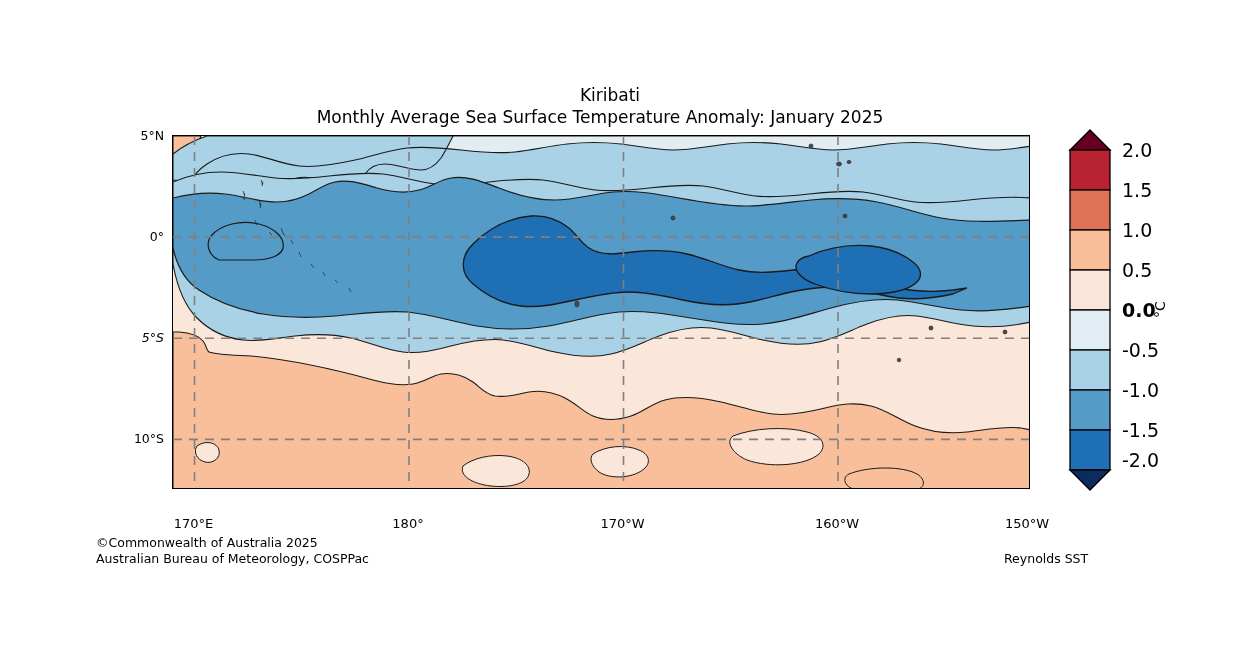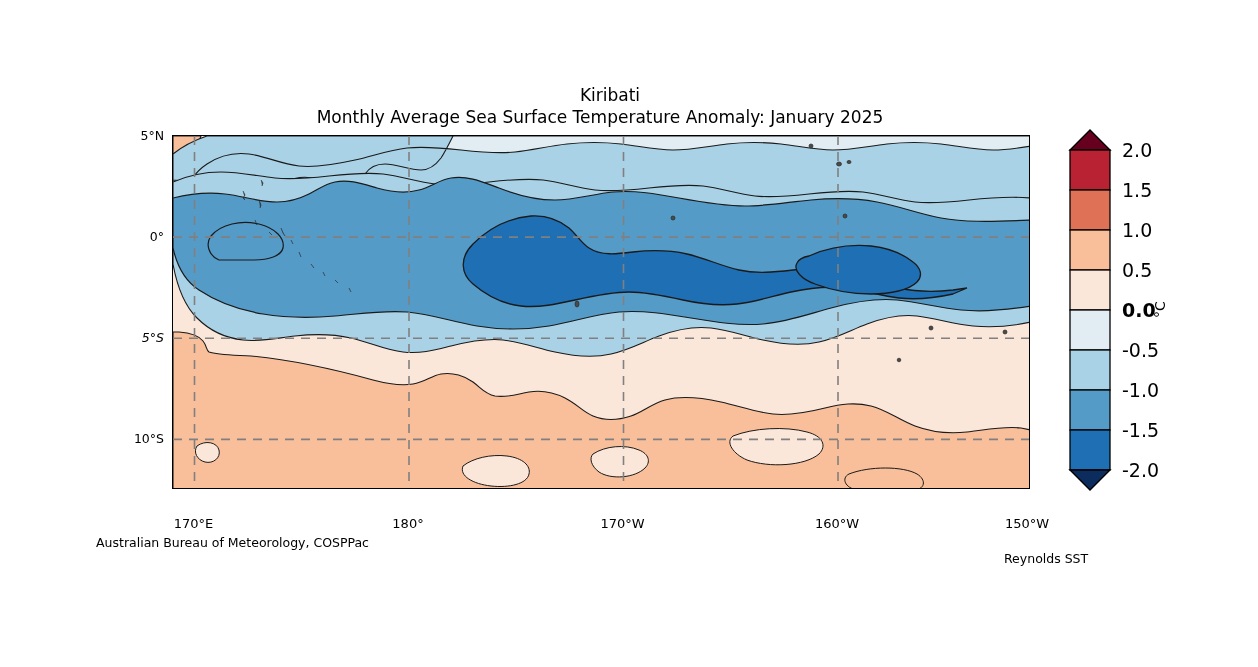--- a/index.html
+++ b/index.html
@@ -239,23 +239,24 @@
     </svg>
 
     <div class="cbar-tick" style="top:22px;">2.0</div>
     <div class="cbar-tick" style="top:62px;">1.5</div>
     <div class="cbar-tick" style="top:102px;">1.0</div>
     <div class="cbar-tick" style="top:142px;">0.5</div>
     <div class="cbar-tick" style="top:182px;font-weight:bold;">0.0</div>
     <div class="cbar-tick" style="top:222px;">-0.5</div>
     <div class="cbar-tick" style="top:262px;">-1.0</div>
     <div class="cbar-tick" style="top:302px;">-1.5</div>
-    <div class="cbar-tick" style="top:342px;">-2.0</div>
+    <div class="cbar-tick" style="top:332px;">-2.0</div>
   </div>
 
   <div id="cbar-unit">°C</div>
 
   <div id="footer-left">
+    <div>©Commonwealth of Australia 2025</div>
     <div>Australian Bureau of Meteorology, COSPPac</div>
   </div>
   <div id="footer-right">Reynolds SST</div>
 
 </div>
 
 </body></html>

